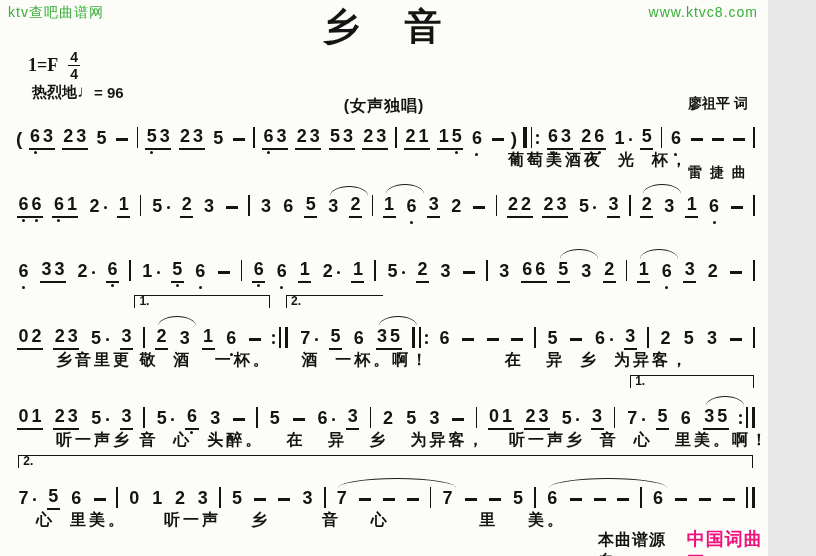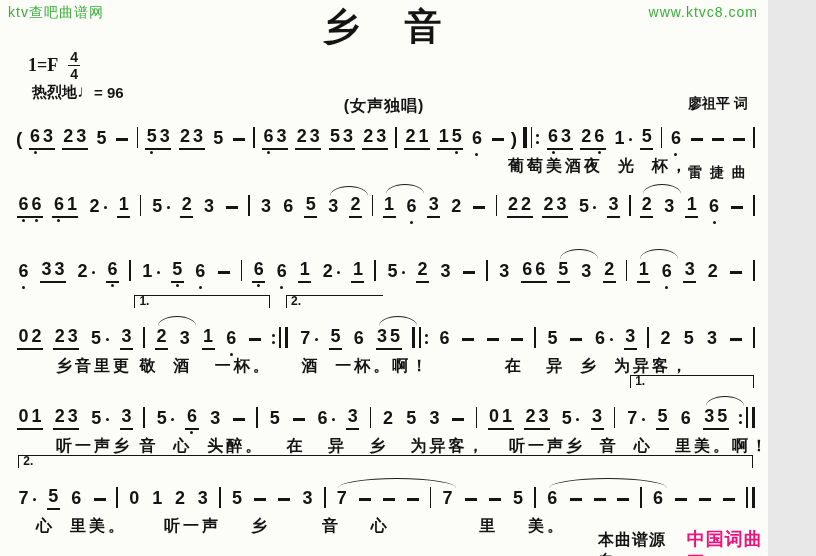--- a/index.html
+++ b/index.html
@@ -24,21 +24,21 @@
   .temporow{position:absolute;top:82px;left:32px;display:flex;align-items:center;
             font-weight:bold;font-size:15px;}
   .temporow .noteglyph{font-size:17px;}
 
   
   .system{position:absolute;left:16px;right:12px;}
   .s1{top:98px;}  .s2{top:166px;}  .s3{top:231px;}
   .s4{top:298px;} .s5{top:378px;}  .s6{top:458px;}
   .notes{display:flex;justify-content:space-between;align-items:flex-end;
          padding-top:14px;min-height:38px;}
-  .lyrics{margin-top:6px;font-size:16px;font-weight:bold;letter-spacing:3px;
+  .lyrics{margin-top:0;font-size:16px;font-weight:bold;letter-spacing:3px;
           white-space:pre;line-height:20px;}
   .ly1{padding-left:492px;} .ly2{padding-left:16px;} .ly3{padding-left:16px;}
   .ly4{padding-left:40px;}  .ly5{padding-left:40px;} .ly6{padding-left:20px;}
 
   
   .grp{position:relative;display:inline-flex;align-items:flex-end;margin:0 1px;}
   .core{display:inline-flex;}
   .core.ul{border-bottom:2px solid #141414;}
   .dg{position:relative;font-size:18px;font-weight:bold;line-height:1;padding:0 1.5px 3px;}
   .dotb{position:absolute;left:50%;bottom:-6px;width:3px;height:3px;margin-left:-1.5px;

